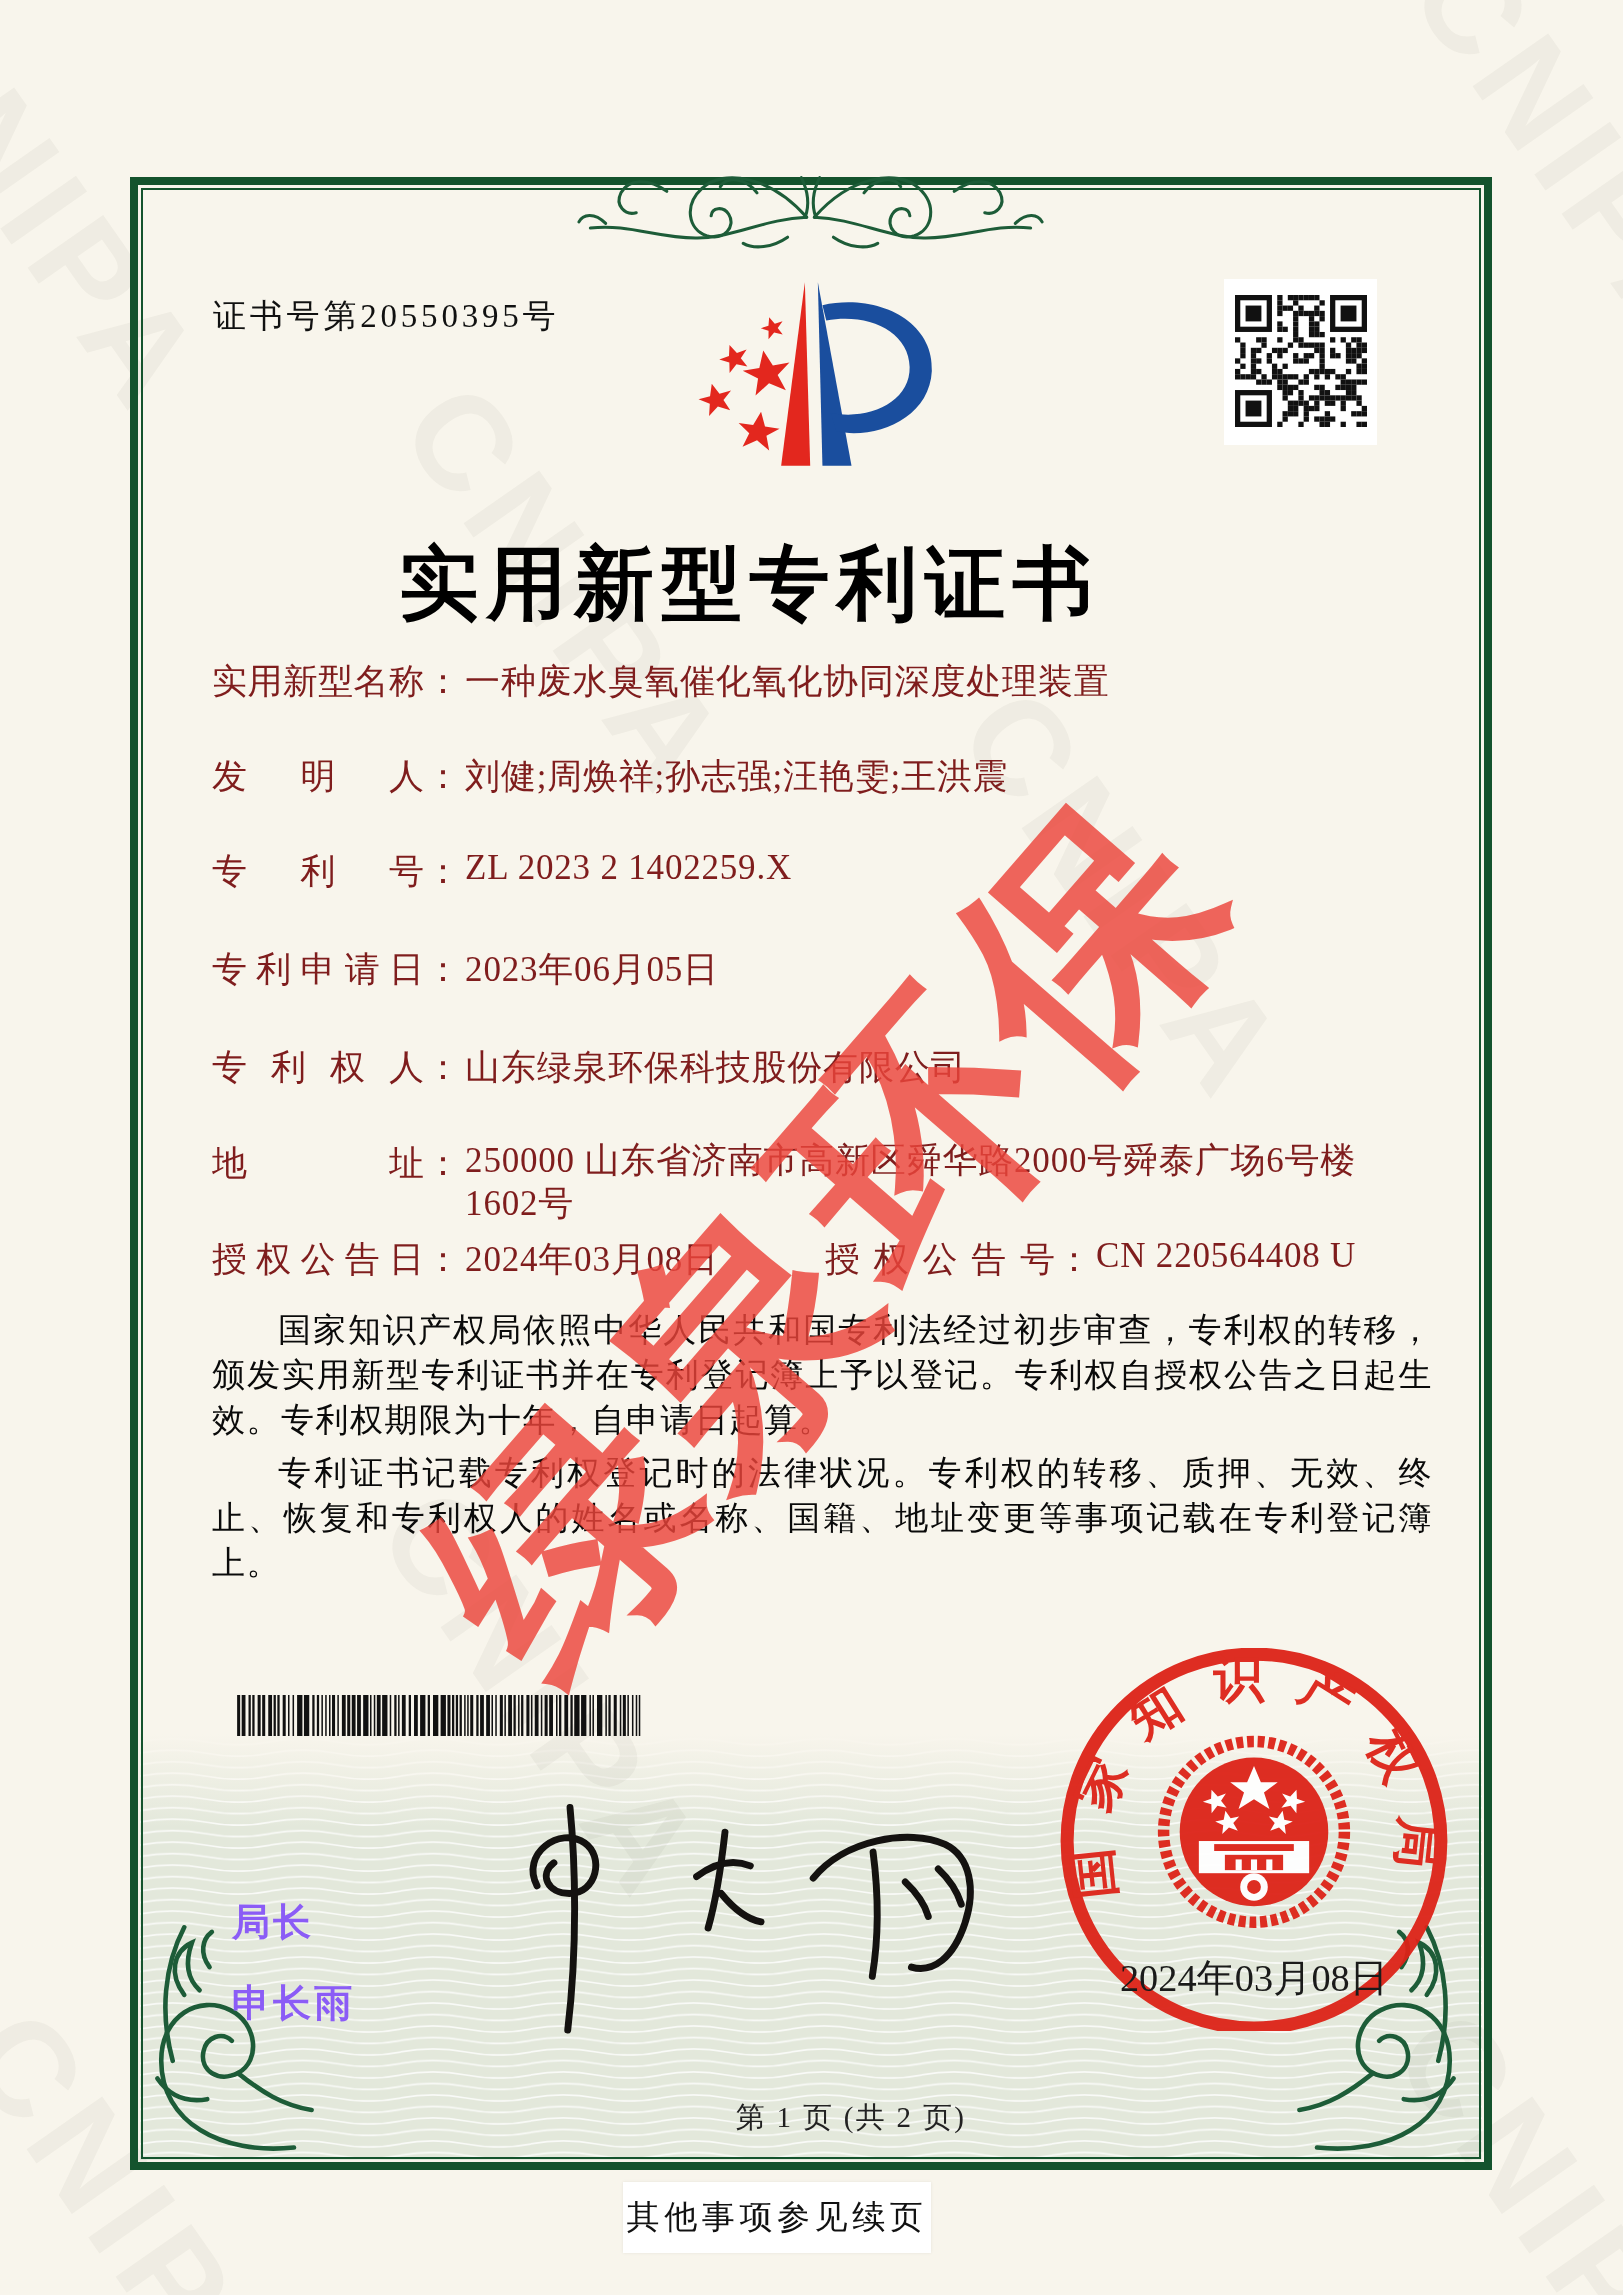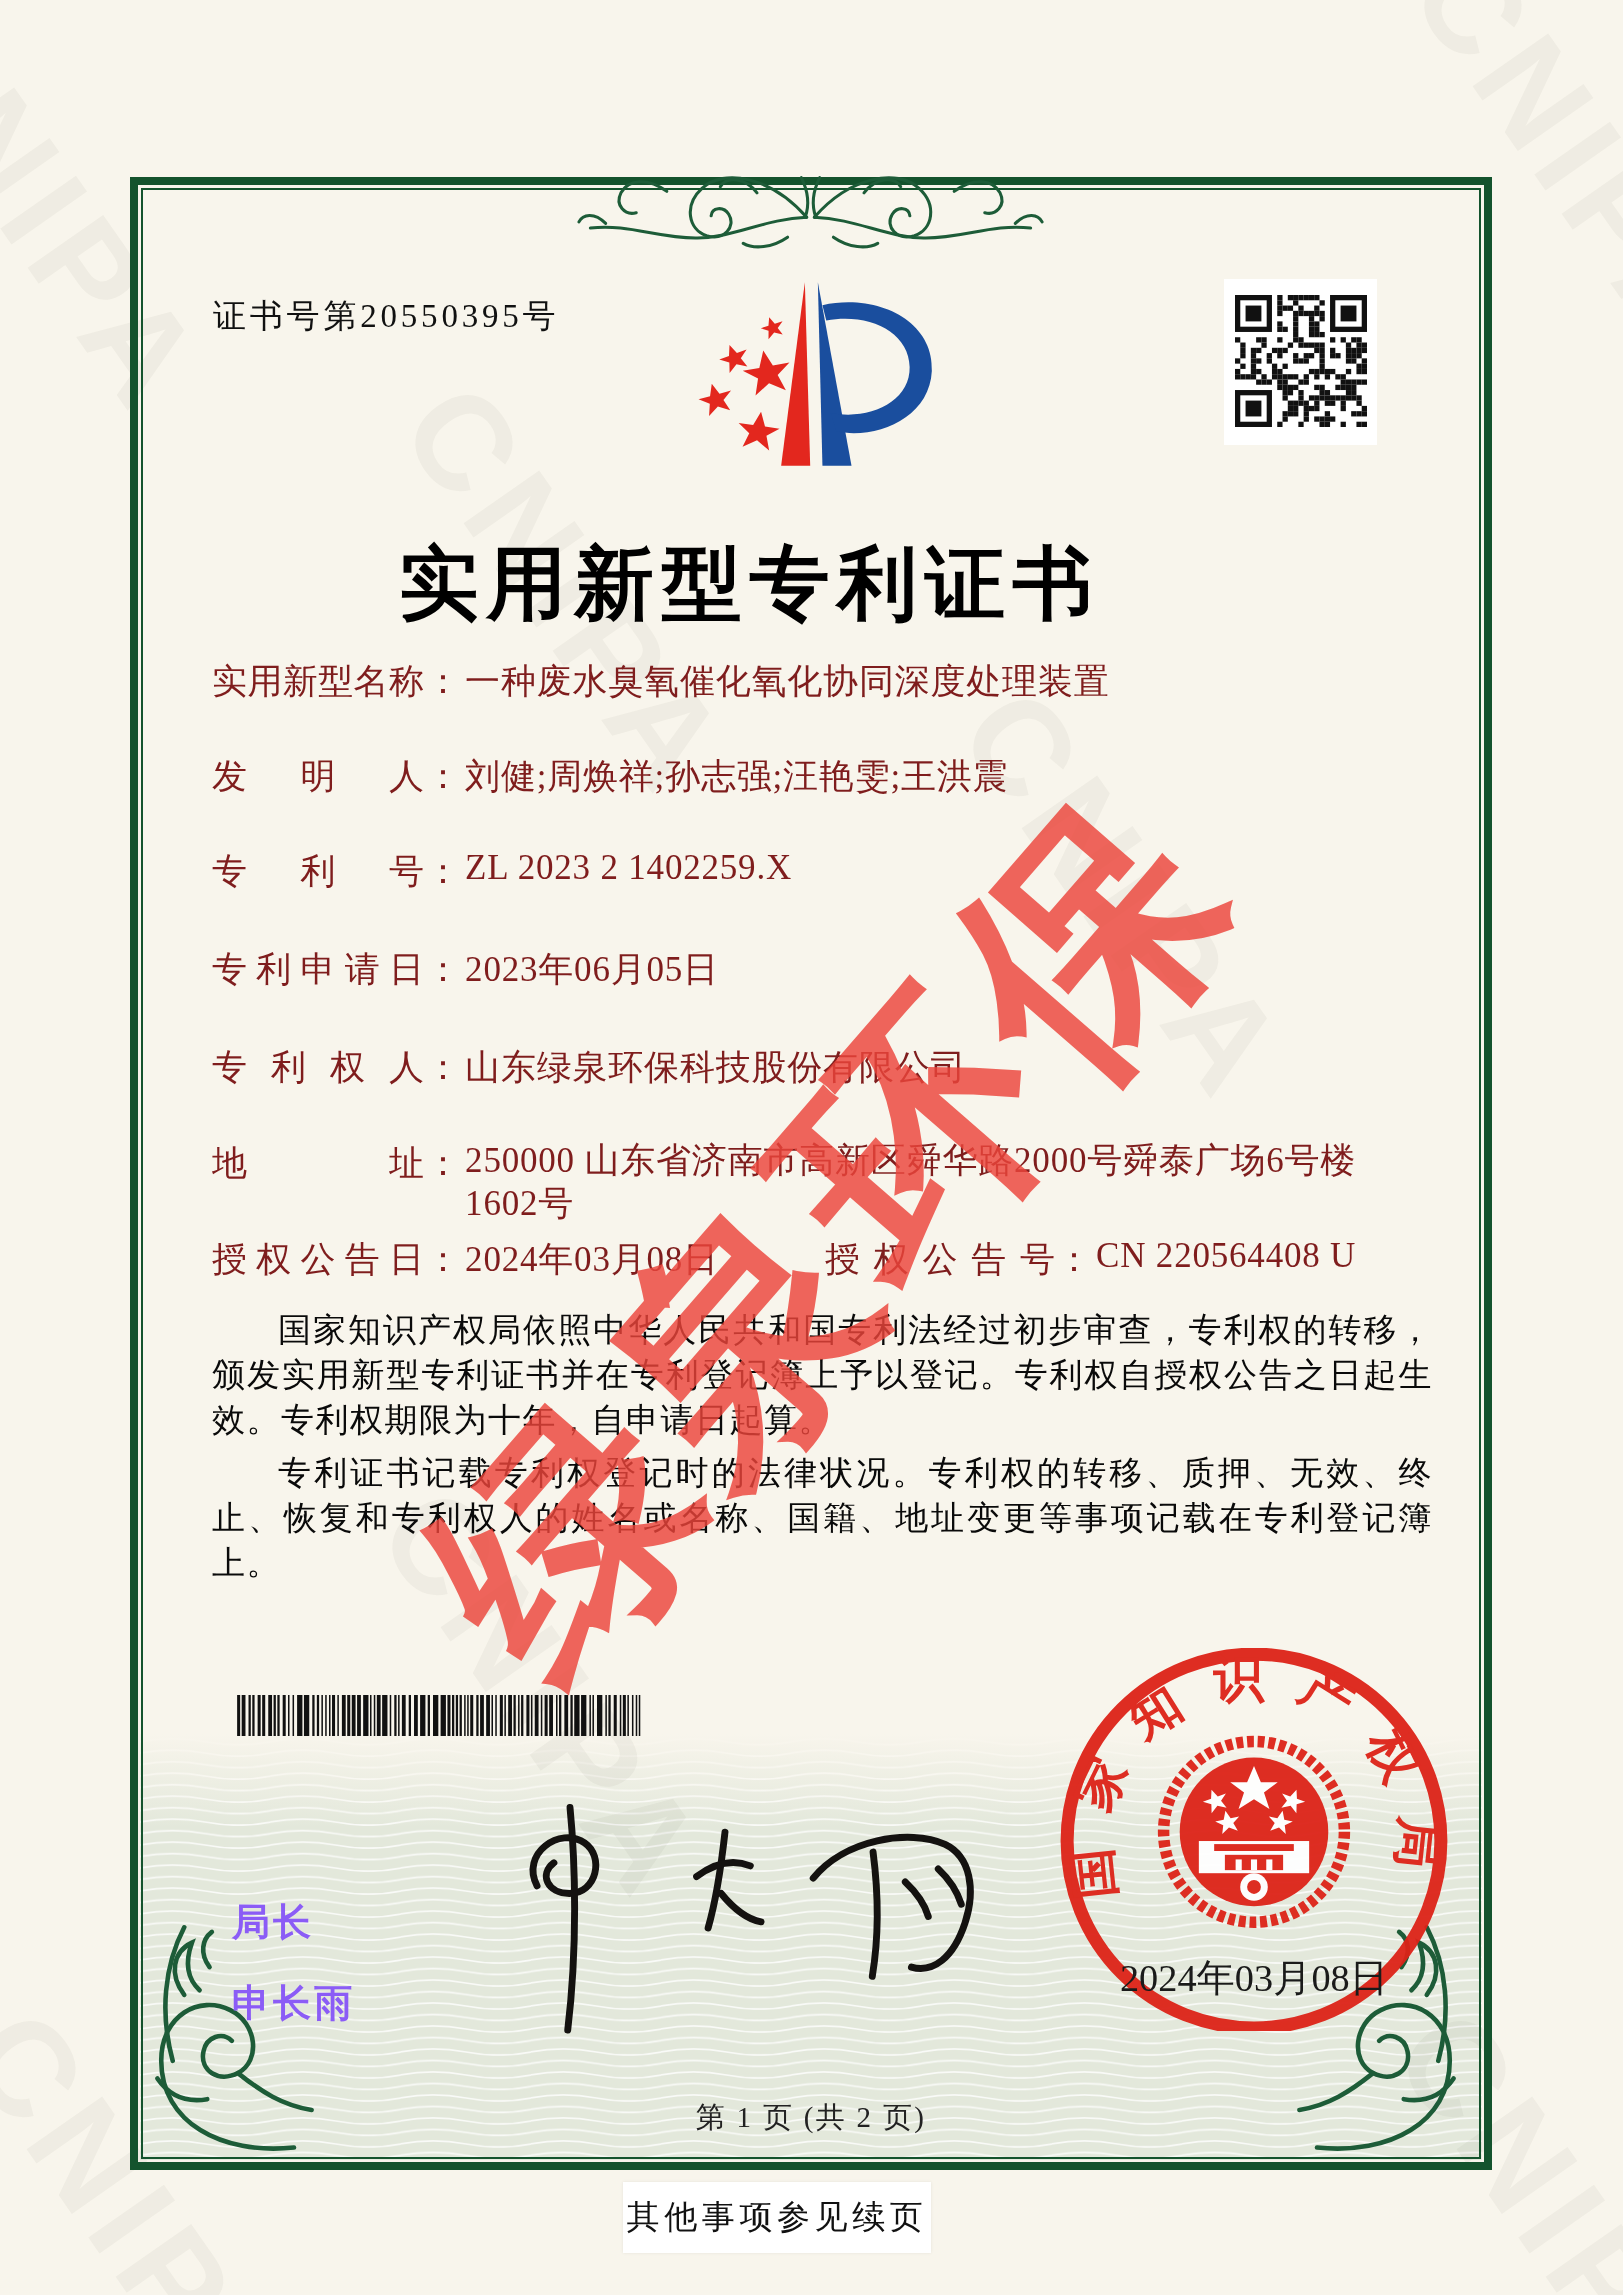--- a/index.html
+++ b/index.html
@@ -51,21 +51,21 @@
   .p1{top:1308px;} .p2{top:1451px;}
 
   
   .barcode{position:absolute;left:235px;top:1695px;z-index:4;}
   .director{position:absolute;left:232px;font-family:"Liberation Sans",sans-serif;
     font-weight:bold;font-size:38px;color:#8b5cf6;z-index:4;letter-spacing:3.1px;}
   .d1{top:1897px;} .d2{top:1978px;}
   .signature{position:absolute;left:491px;top:1786px;z-index:4;}
   .seal{position:absolute;left:1043px;top:1648px;z-index:7;opacity:0.95;}
   .pageinfo{position:absolute;left:130px;top:2098px;width:1362px;text-align:center;
-    font-size:29px;color:#222;z-index:4;letter-spacing:2.3px;}
+    font-size:29px;color:#222;z-index:4;letter-spacing:2.3px;padding-left:40px;}
   .notebox{position:absolute;left:623px;top:2182px;width:308px;height:71px;background:#ffffff;
     z-index:4;display:flex;align-items:center;justify-content:center;box-shadow:0 0 3.1px rgba(0,0,0,0.08);}
   .notebox span{font-size:33px;letter-spacing:4.6px;color:#111;}
 
   .ornament-top{position:absolute;left:573px;top:147px;z-index:4;}
   .corner{position:absolute;z-index:4;}
   .c-left{left:129px;top:1921px;}
   .c-right{left:1294px;top:1921px;transform:scaleX(-1);}
 </style>
 </head>

